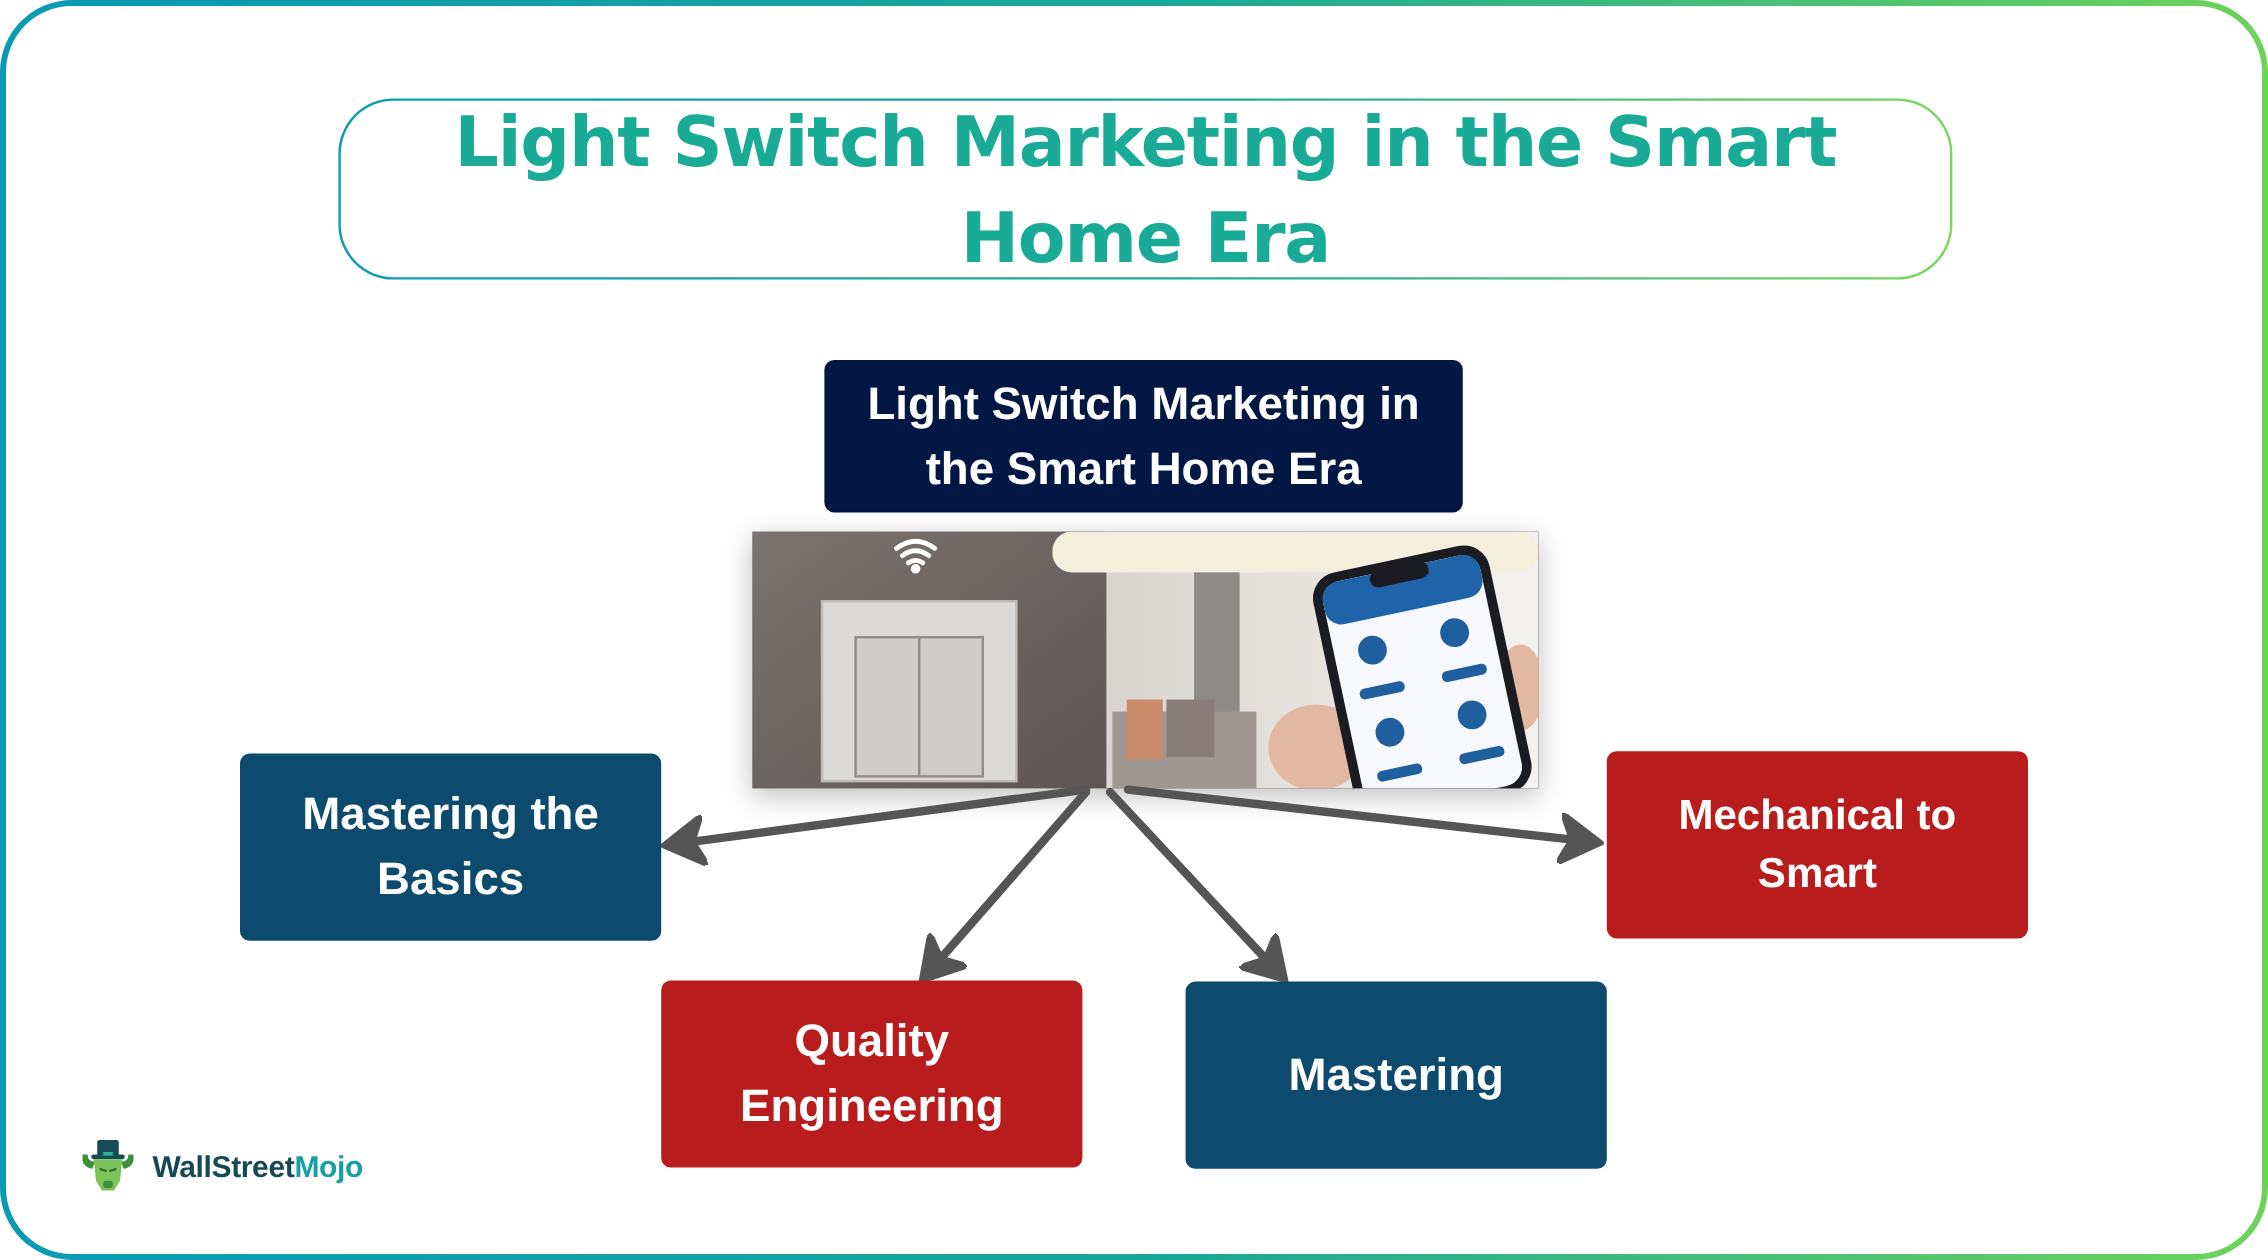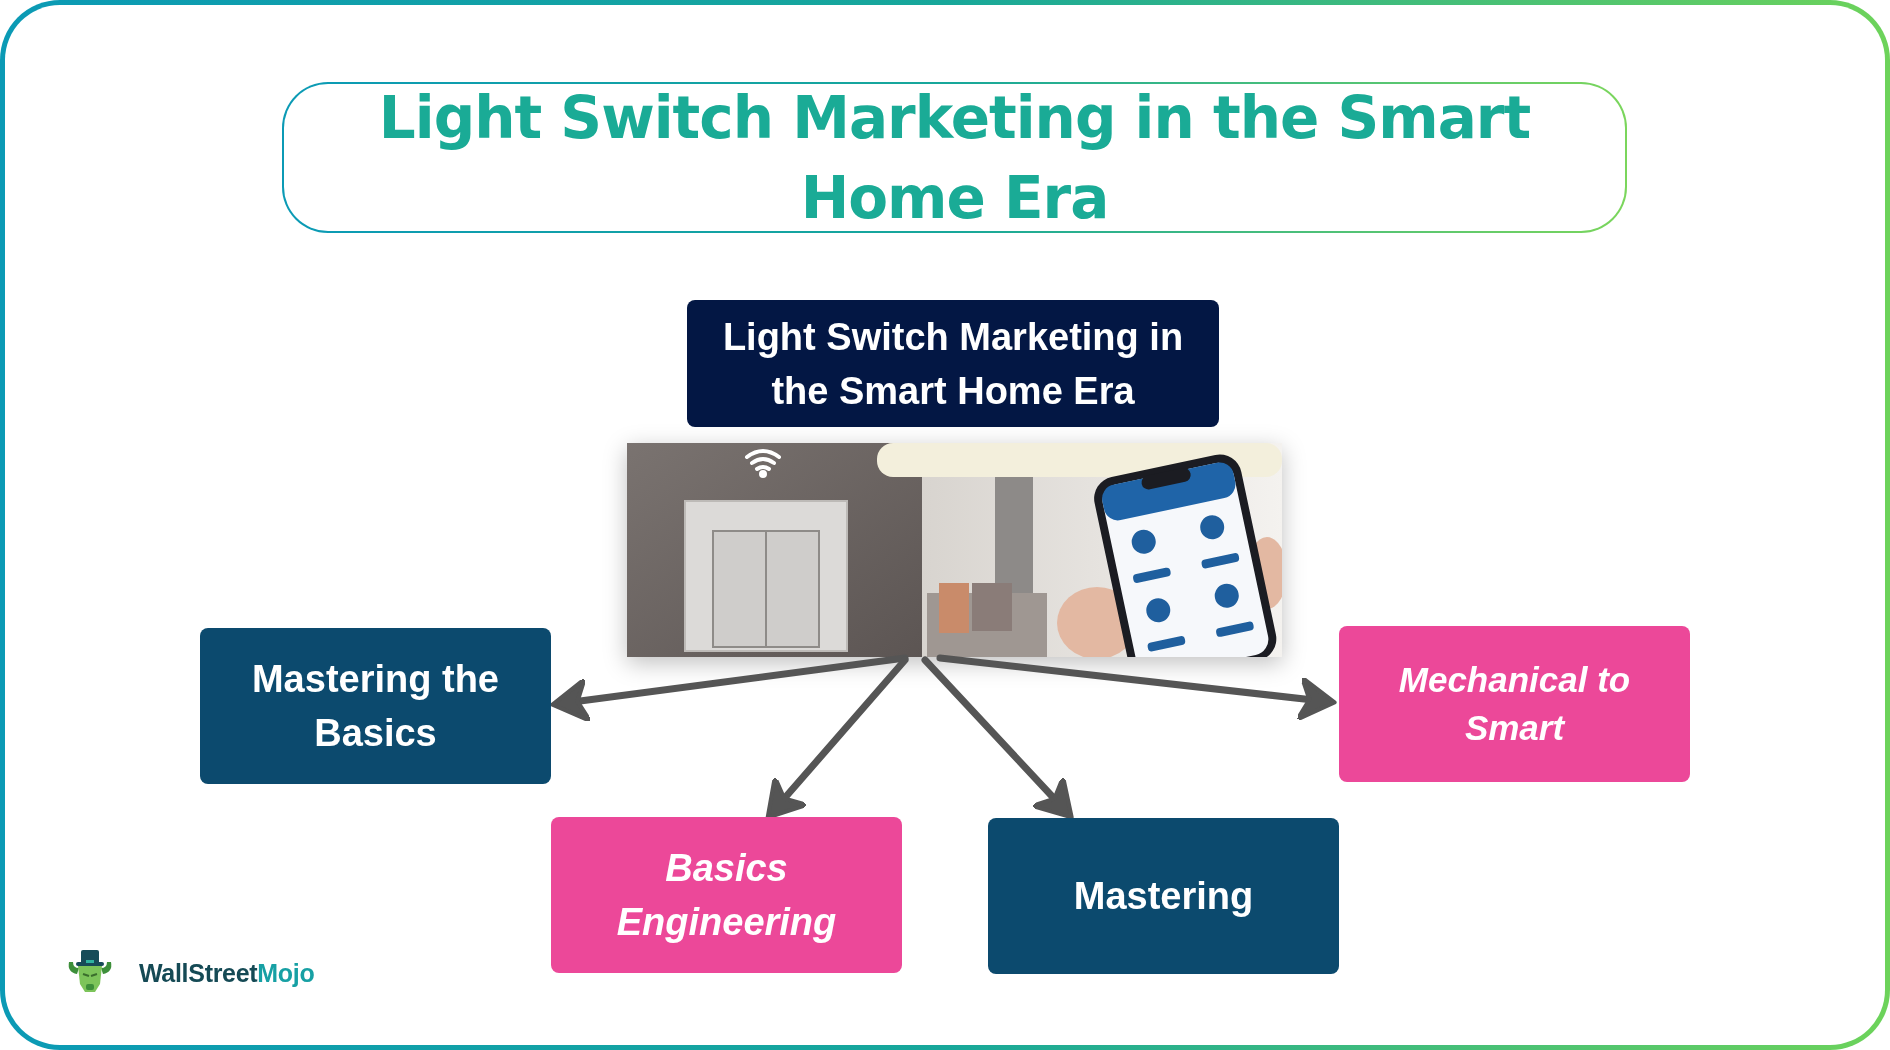--- a/index.html
+++ b/index.html
@@ -46,28 +46,28 @@
     background: #6e6866;
   }
 
   .node {
     position: absolute; width: 351px; height: 156px; border-radius: 8px;
     display: flex; align-items: center; justify-content: center; text-align: center;
     color: #ffffff; font-weight: 700; font-size: 38px; line-height: 54px;
     padding: 0 24px;
   }
   .node.green { background: #0c4a6e; }
-  .node.teal { background: #ec4899; font-style: italic; }
+  .node.teal { background: #b91c1c; }
   .node.small-text { font-size: 35px; line-height: 48px; }
 
   .arrows { position: absolute; left: 0; top: 0; width: 1890px; height: 1050px; pointer-events: none; }
 
   .logo {
     position: absolute; left: 65px; top: 948px; height: 50px;
-    display: flex; align-items: center; gap: 24px;
+    display: flex; align-items: center; gap: 12px;
   }
   .logo-text { font-weight: 700; font-size: 25px; letter-spacing: -0.3px; }
   .logo-text .part1 { color: #154a55; }
   .logo-text .part2 { color: #17a0a4; }
 </style>
 </head>
 <body>
 
 <div class="outer-frame">
   <div class="outer-inner"></div>
@@ -142,21 +142,21 @@
   </defs>
   <g stroke="#555555" stroke-width="7" stroke-linecap="round" fill="none">
     <line x1="905" y1="658" x2="565" y2="703" marker-end="url(#ah)"></line>
     <line x1="905" y1="660" x2="776" y2="808" marker-end="url(#ah)"></line>
     <line x1="925" y1="660" x2="1063" y2="808" marker-end="url(#ah)"></line>
     <line x1="940" y1="658" x2="1322" y2="701" marker-end="url(#ah)"></line>
   </g>
 </svg>
 
 <div class="node green" style="left:200px; top:628px;">Mastering the Basics</div>
-<div class="node teal" style="left:551px; top:817px;">Basics Engineering</div>
+<div class="node teal" style="left:551px; top:817px;">Quality Engineering</div>
 <div class="node green" style="left:988px; top:818px;">Mastering</div>
 <div class="node teal small-text" style="left:1339px; top:626px;">Mechanical to Smart</div>
 
 <div class="logo">
   <svg width="50" height="50" viewBox="0 0 50 50">
     <path d="M4 14 Q2 24 12 26 L14 20 Q8 20 8 14 Z" fill="#3d8f3a"></path>
     <path d="M46 14 Q48 24 38 26 L36 20 Q42 20 42 14 Z" fill="#3d8f3a"></path>
     <rect x="16" y="2" width="18" height="14" rx="2" fill="#174b58"></rect>
     <rect x="11" y="14" width="28" height="4" rx="2" fill="#174b58"></rect>
     <rect x="21" y="12" width="8" height="3" fill="#2fb3a0"></rect>

